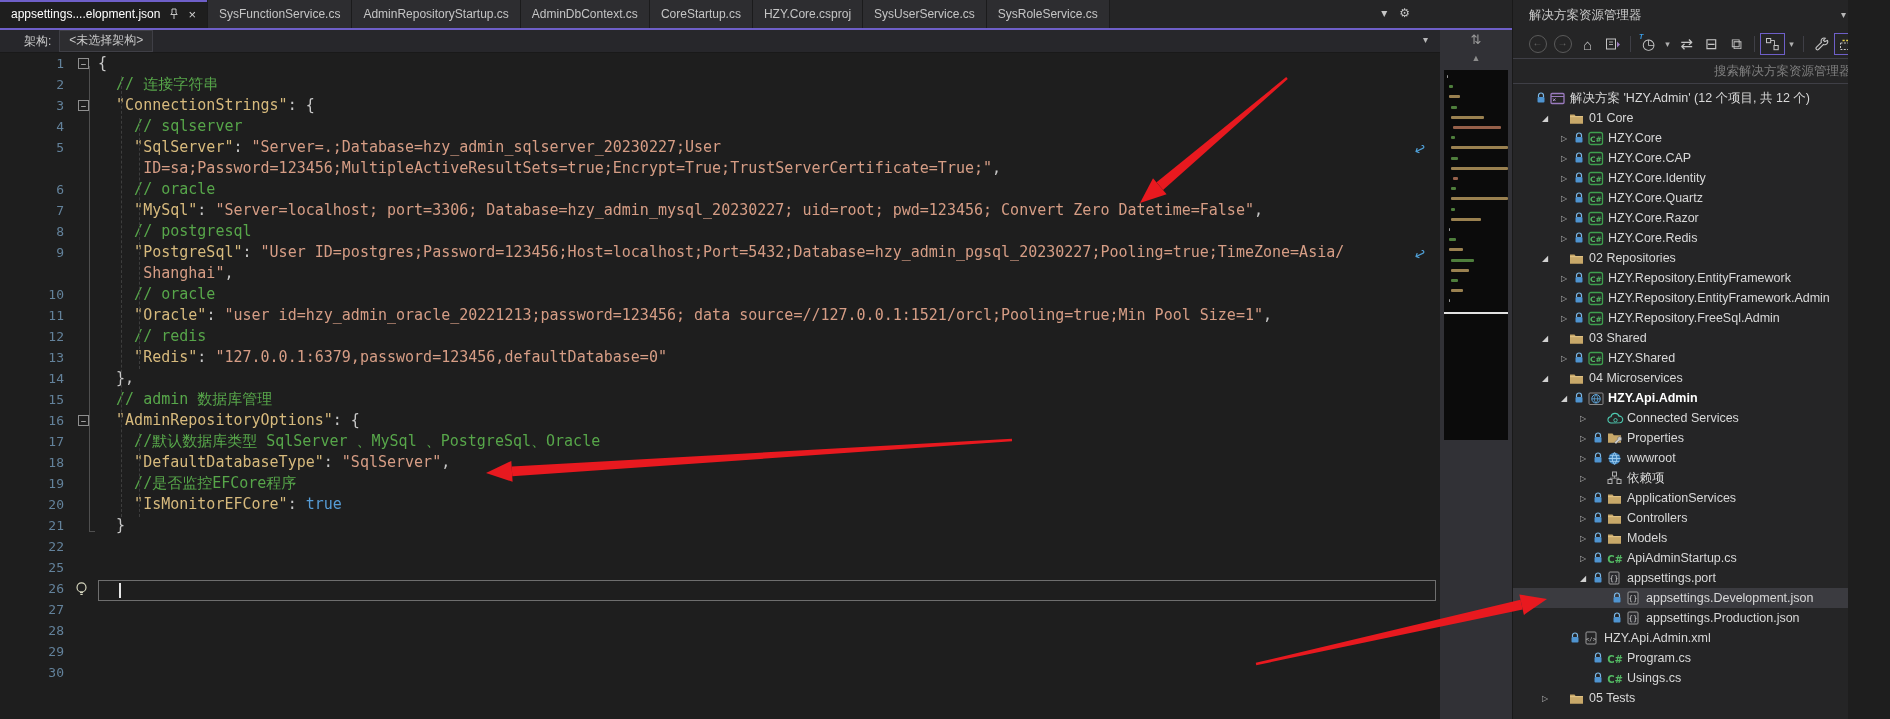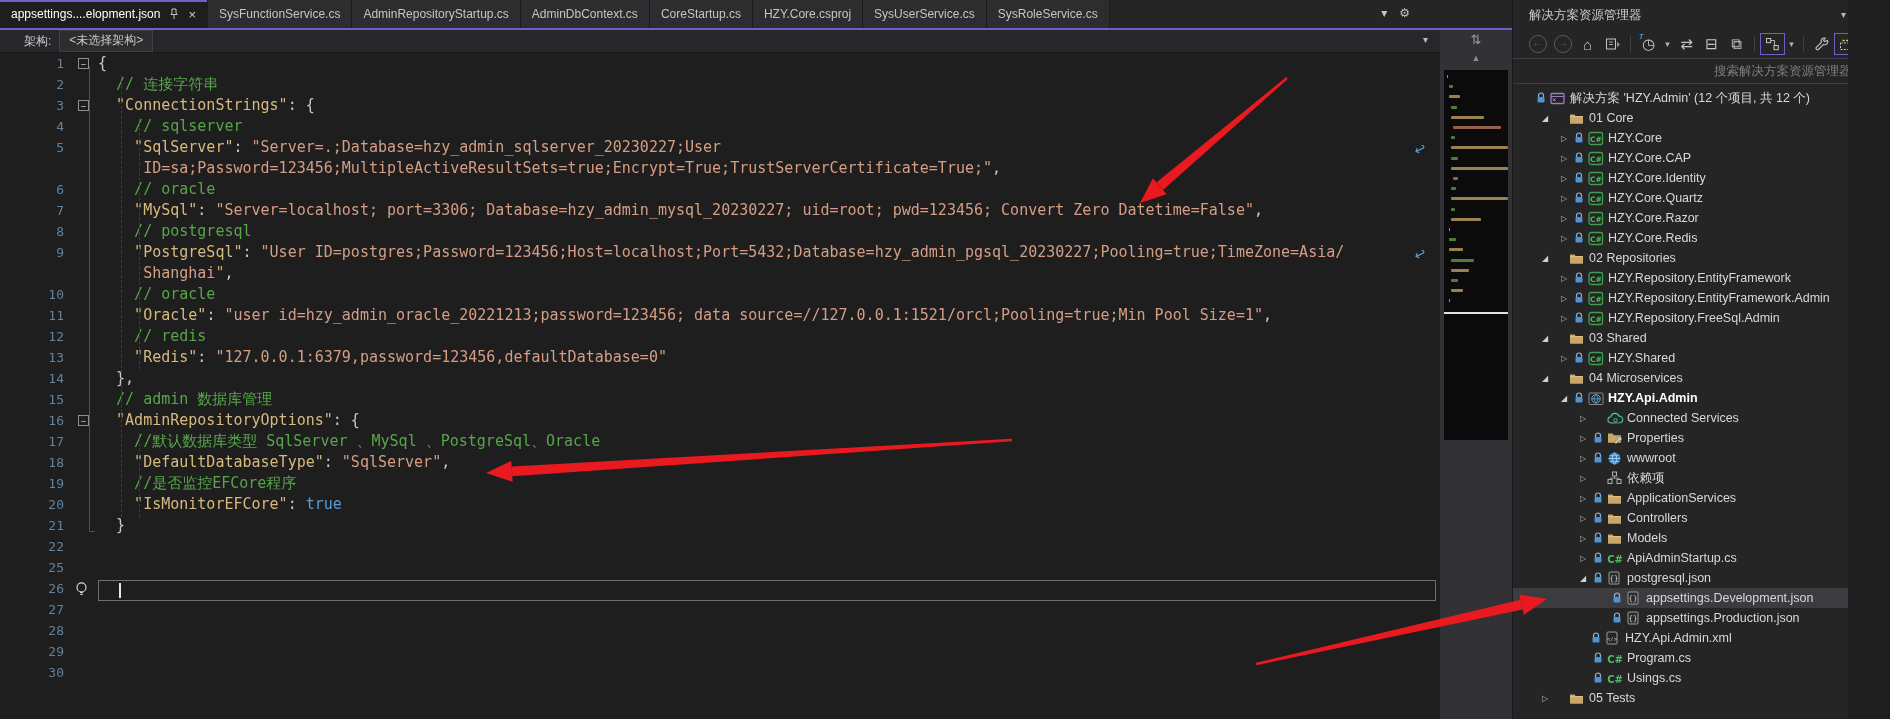--- a/index.html
+++ b/index.html
@@ -758,21 +758,21 @@
               <path d="M2.5 5V3.5a2.5 2.5 0 0 1 5 0V5" fill="none" stroke="#7cb8e6" stroke-width="1.2"></path>
               <rect x="1.5" y="5" width="7" height="5.5" rx="1" fill="#4f94d0"></rect>
             </svg>
           </span>
           <span class="ticon">
             <svg width="14" height="14" viewBox="0 0 14 14">
               <rect x="2" y="1" width="10" height="12" rx="1" fill="#2a2a2e" stroke="#9a9a9a"></rect>
               <text x="7" y="10" font-size="7.5" fill="#d0d0d0" text-anchor="middle" font-family="DejaVu Sans Mono,monospace">{}</text>
             </svg>
           </span>
-          <span class="tlabel">postgresql.json</span>
+          <span class="tlabel">appsettings.port</span>
         </div>
         <div class="trow sel" style="padding-left: 86px;">
           <span class="tarrow"></span>
           <span class="tlock">
             <svg width="10" height="12" viewBox="0 0 10 12">
               <path d="M2.5 5V3.5a2.5 2.5 0 0 1 5 0V5" fill="none" stroke="#7cb8e6" stroke-width="1.2"></path>
               <rect x="1.5" y="5" width="7" height="5.5" rx="1" fill="#4f94d0"></rect>
             </svg>
           </span>
           <span class="ticon">
@@ -792,21 +792,21 @@
             </svg>
           </span>
           <span class="ticon">
             <svg width="14" height="14" viewBox="0 0 14 14">
               <rect x="2" y="1" width="10" height="12" rx="1" fill="#2a2a2e" stroke="#9a9a9a"></rect>
               <text x="7" y="10" font-size="7.5" fill="#d0d0d0" text-anchor="middle" font-family="DejaVu Sans Mono,monospace">{}</text>
             </svg>
           </span>
           <span class="tlabel">appsettings.Production.json</span>
         </div>
-        <div class="trow" style="padding-left: 65px;">
+        <div class="trow" style="padding-left: 44px;">
           <span class="tarrow"></span>
           <span class="tlock">
             <svg width="10" height="12" viewBox="0 0 10 12">
               <path d="M2.5 5V3.5a2.5 2.5 0 0 1 5 0V5" fill="none" stroke="#7cb8e6" stroke-width="1.2"></path>
               <rect x="1.5" y="5" width="7" height="5.5" rx="1" fill="#4f94d0"></rect>
             </svg>
           </span>
           <span class="ticon">
             <svg width="14" height="14" viewBox="0 0 14 14">
               <rect x="2" y="1" width="10" height="12" rx="1" fill="none" stroke="#9a9a9a"></rect>

